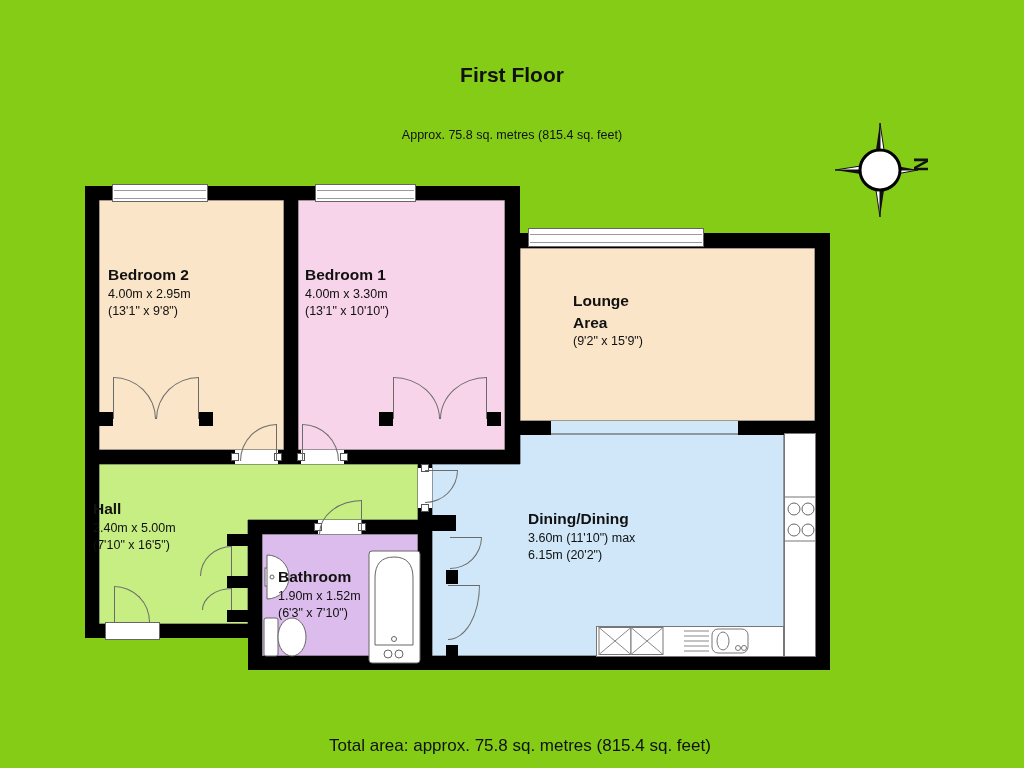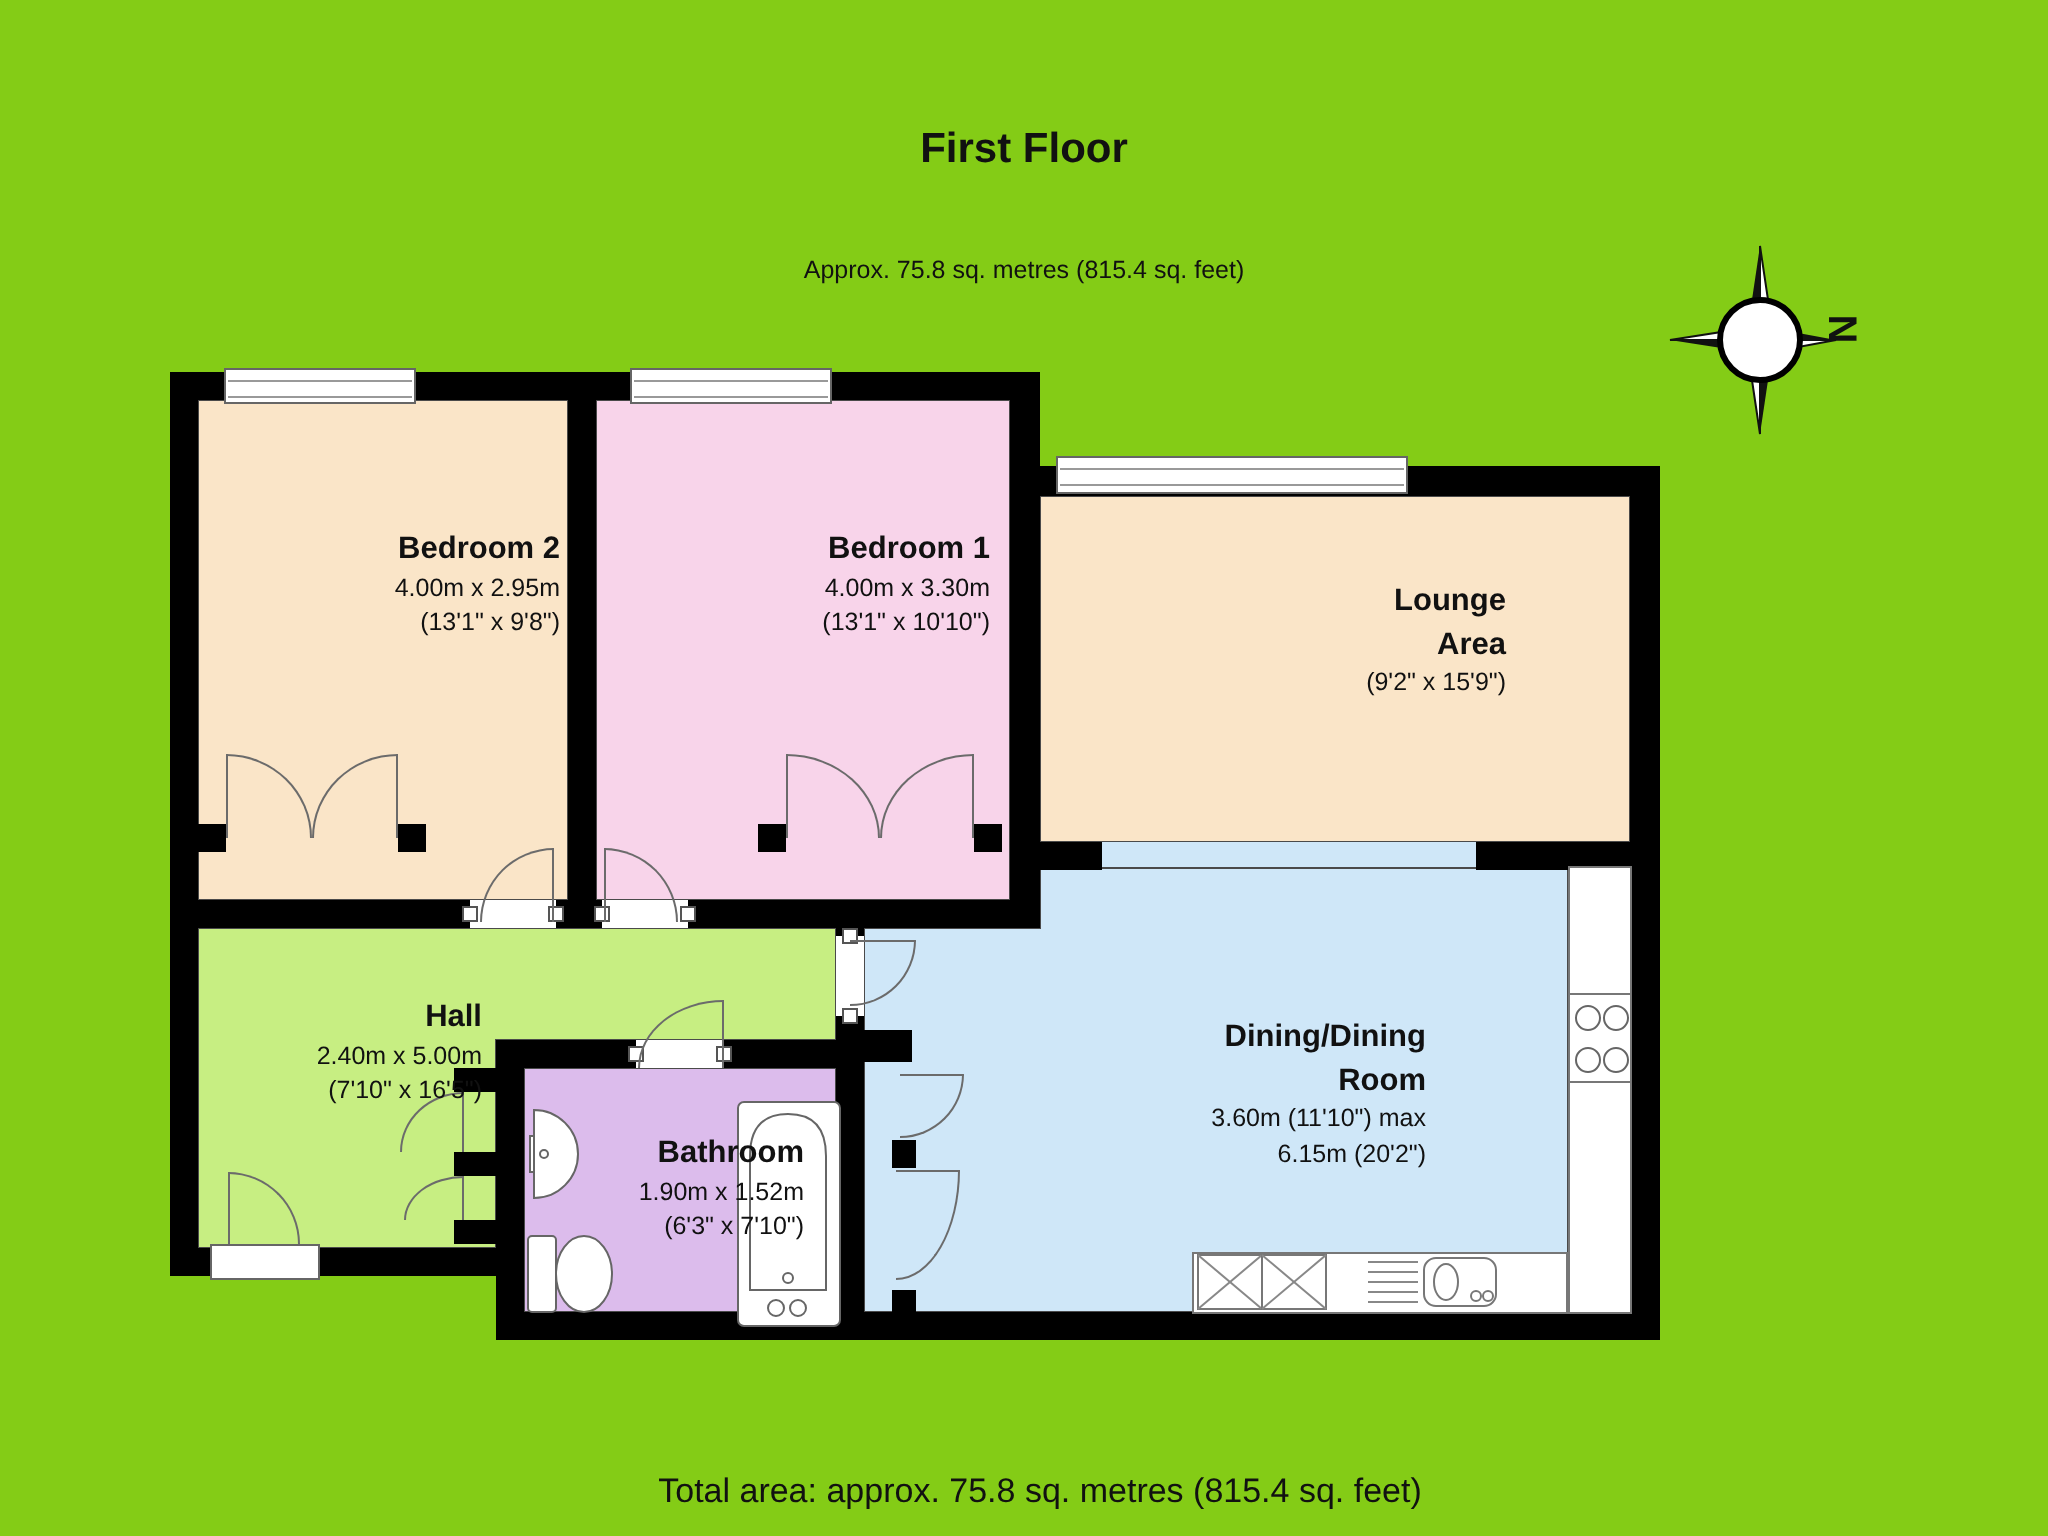--- a/index.html
+++ b/index.html
@@ -10,21 +10,21 @@
   .opening{position:absolute;background:#fff;}
   .jamb{position:absolute;width:8px;height:8px;background:#fff;border:1px solid #555;box-sizing:border-box;}
   .window{position:absolute;background:#fff;border:1px solid #666;box-sizing:border-box;}
   .window .glass{position:absolute;left:1px;right:1px;top:5px;height:7px;
                  border-top:1px solid #999;border-bottom:1px solid #999;}
   .threshold{position:absolute;background:#fff;border:1px solid #666;box-sizing:border-box;}
   .arc{position:absolute;box-sizing:border-box;border:0 solid #6b6b6b;background:transparent;}
   .arc-tr{border-radius:0 100% 0 0;border-left-width:1.5px;border-top-width:1.5px;border-right-width:1.5px;}
   .arc-tl{border-radius:100% 0 0 0;border-right-width:1.5px;border-top-width:1.5px;border-left-width:1.5px;}
   .arc-br{border-radius:0 0 100% 0;border-top-width:1.5px;border-right-width:1.5px;border-bottom-width:1.5px;}
-  .room-label{position:absolute;text-align:right;line-height:1.4;}
+  .room-label{position:absolute;text-align:left;line-height:1.4;}
   .room-name{font-size:15.5px;font-weight:bold;}
   .room-dim{font-size:12.5px;}
   .title{position:absolute;left:0;right:0;top:63px;text-align:center;font-size:21px;font-weight:bold;}
   .subtitle{position:absolute;left:0;right:0;top:90px;text-align:center;font-size:12.5px;margin-top:38px;}
   .total{position:absolute;left:0;right:0;top:736px;text-align:center;font-size:17px;padding-left:16px;}
   .north-letter{position:absolute;left:913px;top:153px;font-size:20px;font-weight:bold;
                 transform:rotate(90deg);}
 </style>
 </head>
 <body>
@@ -189,18 +189,17 @@
     <div class="room-dim">2.40m x 5.00m</div>
     <div class="room-dim">(7'10" x 16'5")</div>
   </div>
   <div class="room-label" style="left:278px;top:566px;width:124px">
     <div class="room-name">Bathroom</div>
     <div class="room-dim">1.90m x 1.52m</div>
     <div class="room-dim">(6'3" x 7'10")</div>
   </div>
   <div class="room-label" style="left:528px;top:508px;width:185px">
     <div class="room-name">Dining/Dining</div>
-    <div class="room-name">Room</div>
     <div class="room-dim">3.60m (11'10") max</div>
     <div class="room-dim">6.15m (20'2")</div>
   </div>
 
 </div>
 
 </body></html>

